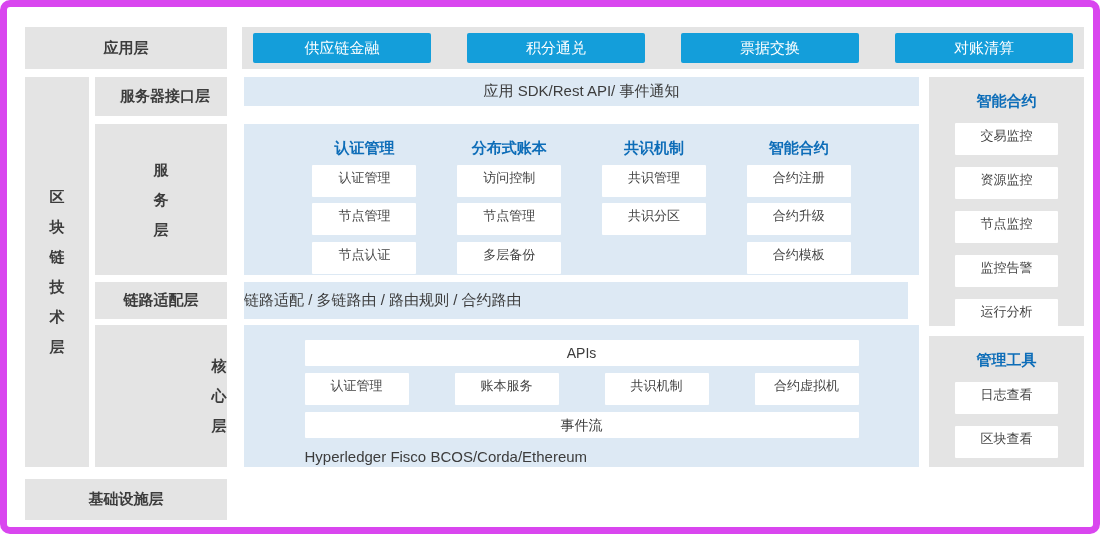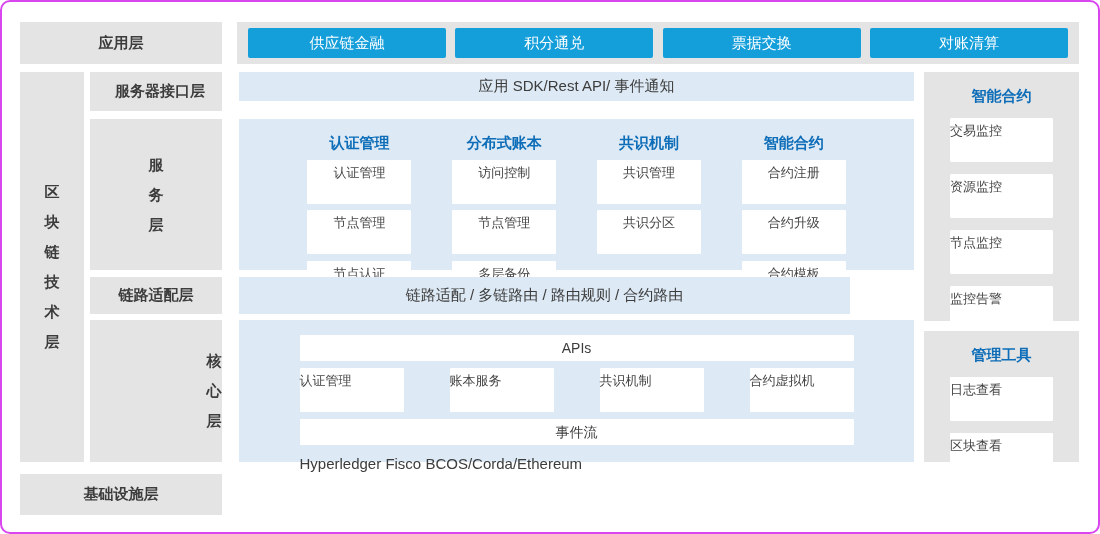--- a/index.html
+++ b/index.html
@@ -5,21 +5,21 @@
   * { margin: 0; padding: 0; box-sizing: border-box; }
   html, body { background: #ffffff; }
   body {
     font-family: "Liberation Sans", "DejaVu Sans", sans-serif;
     width: 1100px; height: 534px;
   }
   .canvas {
     position: relative;
     width: 1100px; height: 534px;
     background: #ffffff;
-    border: 2px solid #d946ef;
+    border: 7px solid #d946ef;
     border-radius: 10px;
     overflow: hidden;
   }
   .gray  { background: #e4e4e4; }
   .blue-panel { background: #dde9f4; }
 
   .layer-label {
     position: absolute;
     display: flex; align-items: center; justify-content: center;
     font-size: 15px; font-weight: bold; color: #3c3c3c;
@@ -37,58 +37,58 @@
   .app-strip {
     position: absolute; left: 235px; top: 20px; width: 842px; height: 42px;
     display: flex; align-items: center; justify-content: space-between;
     padding: 0 11px;
   }
   .btn {
     display: flex; align-items: center; justify-content: center;
     background: #149eda; color: #ffffff;
     font-size: 15px; border-radius: 2px;
   }
-  .app-strip .btn { width: 198px; height: 30px; }
+  .app-strip .btn { width: 178px; height: 30px; }
 
   
   .tech-box {
     position: absolute; left: 18px; top: 70px; width: 64px; height: 390px;
     display: flex; align-items: center; justify-content: center;
   }
   .sil-label  { left: 88px; top: 70px;  width: 132px; height: 39px; padding-left: 8px; }
   .svc-label  { left: 88px; top: 117px; width: 132px; height: 151px; }
   .link-label { left: 88px; top: 275px; width: 132px; height: 37px; }
   .core-label { left: 88px; top: 318px; width: 132px; height: 142px; justify-content: flex-end; }
 
   
   .sil-bar {
     position: absolute; left: 237px; top: 70px; width: 675px; height: 29px;
     display: flex; align-items: center; justify-content: center;
     font-size: 15px; color: #3c3c3c;
   }
   .link-bar {
-    position: absolute; left: 237px; top: 275px; width: 611px; height: 37px;
-    display: flex; align-items: center; justify-content: center;
+    position: absolute; left: 237px; top: 275px; width: 664px; height: 37px;
+    display: flex; align-items: center; 
     font-size: 15px; color: #3c3c3c;
   }
 
   
   .svc-box {
     position: absolute; left: 237px; top: 117px; width: 675px; height: 151px;
     display: flex; padding: 13px 48px 0 48px;
   }
   .svc-col { flex: 1; text-align: center; }
   .col-header {
     font-size: 15px; font-weight: bold; color: #0d6db8;
     height: 21px; line-height: 21px;
   }
   .chip {
-    width: 104px; height: 44px; line-height: 26px;
+    width: 104px; height: 32px; line-height: 26px;
     background: #ffffff; color: #454545;
-    font-size: 13px; 
+    font-size: 13px; text-align: center;
     margin: 7px auto 0 auto; border-radius: 1px;
   }
   .svc-col .chip { margin-top: 6.5px; }
 
   
   .core-box {
     position: absolute; left: 237px; top: 318px; width: 675px; height: 142px;
   }
   .core-inner { width: 554px; margin: 0 auto; padding-top: 15px; }
   .bar {

